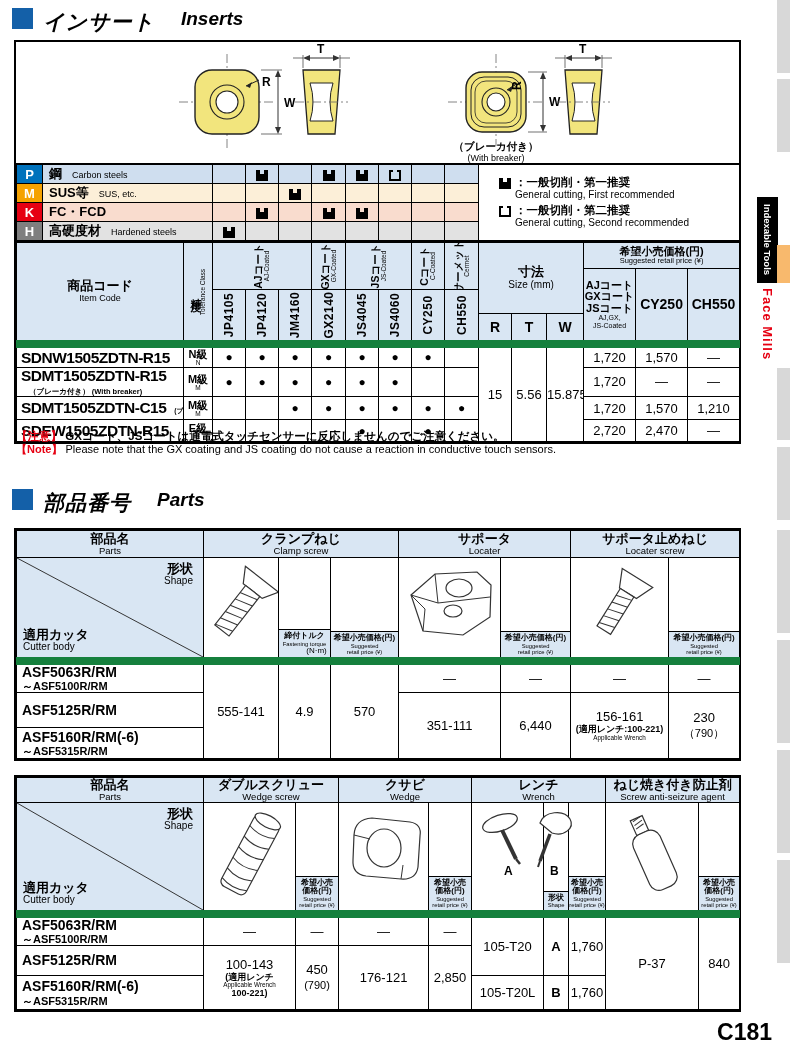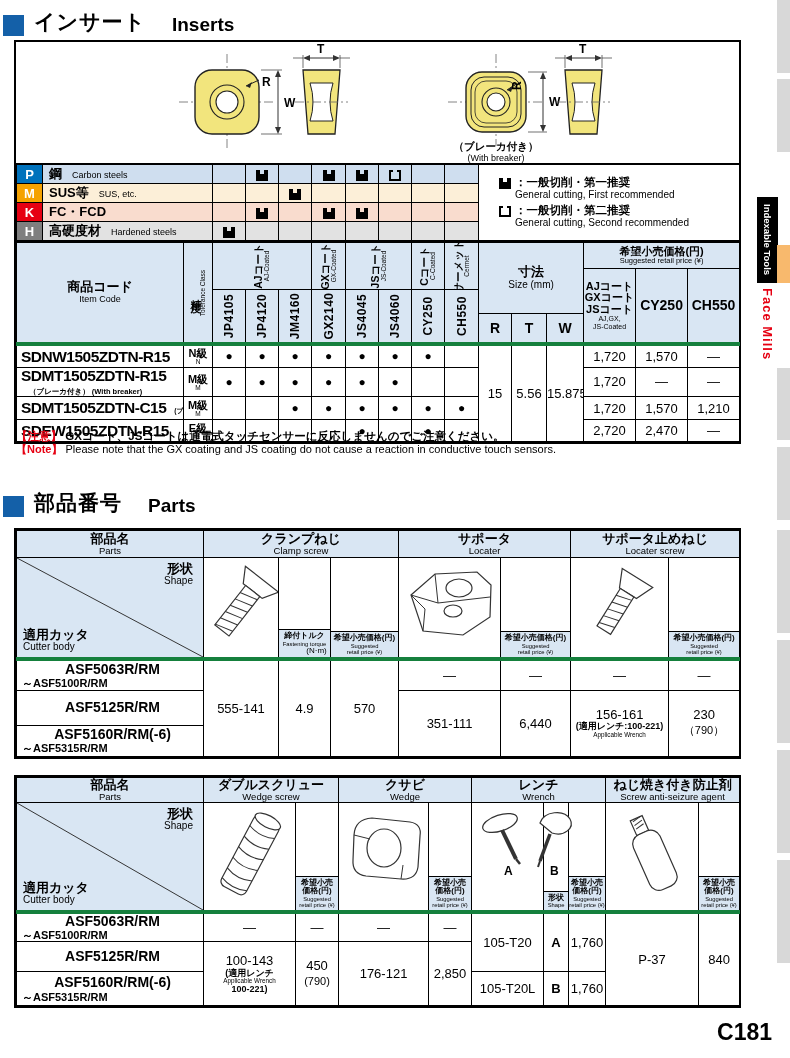--- a/index.html
+++ b/index.html
@@ -1,29 +1,29 @@
 <!DOCTYPE html>
 <html><head>
 <meta charset="utf-8">
 <style>
   *{box-sizing:border-box;margin:0;padding:0;}
   body{width:790px;height:1058px;position:relative;background:#fff;color:#000;
        font-family:"Liberation Sans","DejaVu Sans",sans-serif;overflow:hidden;}
 
   
-  .sec-title{position:absolute;left:3px;display:flex;align-items:flex-end;}
+  .sec-title{position:absolute;left:12px;display:flex;align-items:flex-start;font-style:italic;}
   .sq{width:21px;height:21px;background:#1460a8;margin-right:10px;flex:none;}
   .t-jp{font-size:21px;font-weight:bold;letter-spacing:1px;}
   .t-en{font-size:19px;font-weight:bold;margin-left:26px;}
 
   
   table{border-collapse:collapse;table-layout:fixed;width:723px;}
   td{border:1px solid #000;padding:0;text-align:center;vertical-align:middle;font-size:13px;overflow:hidden;}
   .hdr{background:#d9e6f3;}
-  .thick-top td{border-top:4px solid #15803d;margin-left:45px;}
+  .thick-top td{border-top:8px solid #15803d;margin-left:45px;}
 
   .inserts-box{position:absolute;left:14px;top:40px;width:727px;border:2px solid #000;background:#fff;}
   .diag-box{height:122px;border-bottom:1px solid #000;position:relative;}
 
   
   .mat-table tr{height:17px;}
   .badge{color:#fff;font-weight:bold;font-size:13px;}
   .mat-name{text-align:left;padding-left:6px;white-space:nowrap;}
   .mat-name .jp{font-weight:bold;font-size:13px;}
   .mat-name .en{font-size:9px;margin-left:10px;}
@@ -87,21 +87,21 @@
   .cutter-lbl{position:absolute;bottom:5px;left:6px;text-align:left;line-height:1.05;}
   .lbl-jp{font-size:13px;font-weight:bold;display:block;}
   .lbl-en{font-size:10px;display:block;}
   .imgcell{position:relative;overflow:visible;background:#fff;}
   .subcell{vertical-align:bottom;background:#fff;}
   .subhdr{border-top:1px solid #000;background:#d9e6f3;line-height:1.05;padding:2px 0;}
   .subhdr .jp{font-size:8px;font-weight:bold;display:block;}
   .subhdr .en{font-size:5.8px;display:block;}
   .subhdr .u{font-size:8px;display:block;margin-left:24px;}
   .cutname{text-align:left;padding-left:5px;line-height:1.1;}
-  .cutname .l1{font-size:14px;font-weight:bold;display:block;white-space:nowrap;text-align:center;}
+  .cutname .l1{font-size:14px;font-weight:bold;display:block;white-space:nowrap;}
   .cutname .l2{font-size:11px;font-weight:bold;display:block;text-align:left;padding-right:4px;white-space:nowrap;}
   .cell2l{line-height:1.15;}
   .small-note{font-size:9px;font-weight:bold;display:block;line-height:1.05;}
   .tiny-note{font-size:6.3px;display:block;line-height:1.05;}
 
   
   .gtab{position:absolute;left:777px;width:13px;background:#d8d8d8;}
   .btab{position:absolute;left:757px;top:197px;width:21px;height:86px;background:#000;
         display:flex;align-items:center;justify-content:center;}
   .btab span{writing-mode:vertical-rl;color:#fff;font-size:9.5px;font-weight:bold;white-space:nowrap;}

